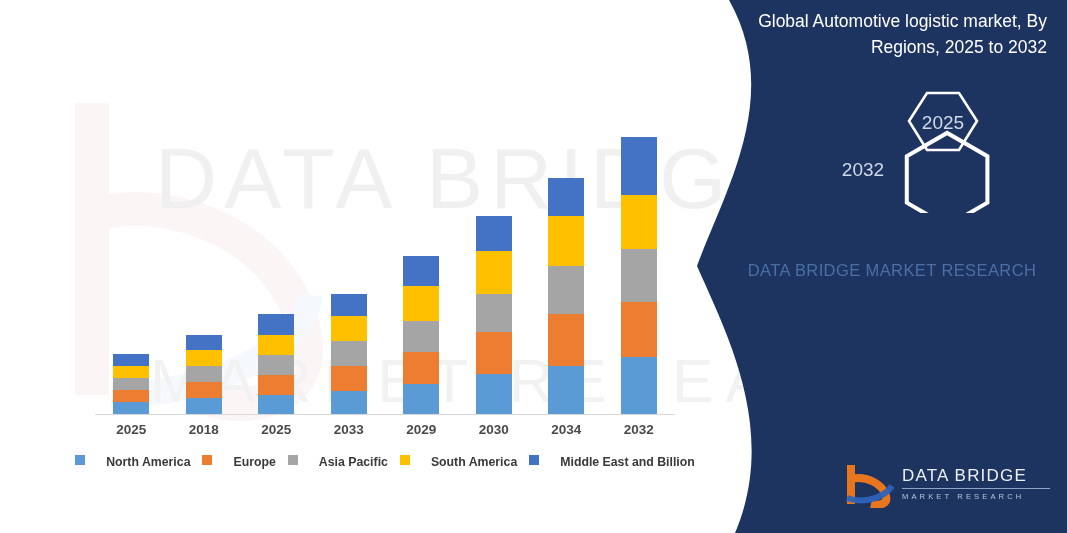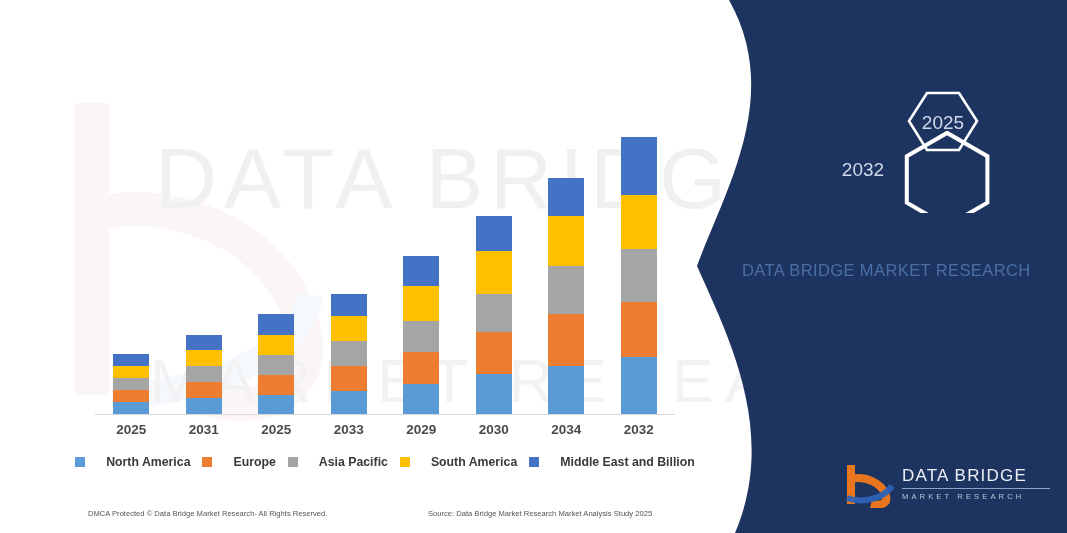--- a/index.html
+++ b/index.html
@@ -41,42 +41,42 @@
   .bar-col{flex:1 1 0;display:flex;flex-direction:column;align-items:center;justify-content:flex-end;height:100%;}
   .bar{width:36px;display:flex;flex-direction:column;justify-content:flex-end;}
   .seg{width:100%;display:block;}
 
   .xlabels{position:absolute;left:95px;top:422px;width:580px;display:flex;}
   .xlabel{flex:1 1 0;text-align:center;color:#4a4a4a;font-size:13.5px;font-weight:bold;
           font-family:"Liberation Sans", sans-serif;}
 
   .legend{position:absolute;left:95px;top:455px;width:580px;display:flex;
           align-items:center;justify-content:center;gap:12px;}
-  .leg-item{display:flex;align-items:center;gap:21px;}
+  .leg-item{display:flex;gap:21px;}
   .leg-sw{width:10px;height:10px;display:block;}
   .leg-tx{font-size:12.3px;color:#3a3a3a;font-weight:bold;white-space:nowrap;
           font-family:"Liberation Sans", sans-serif;}
 
   .footer{position:absolute;top:509px;left:0;width:720px;height:14px;}
   .foot-l{position:absolute;left:88px;top:0;font-size:7.6px;color:#555;white-space:nowrap;}
   .foot-r{position:absolute;left:428px;top:0;font-size:7.6px;color:#555;white-space:nowrap;}
 
   
   #panel{position:absolute;right:0;top:0;width:380px;height:533px;}
   #panel svg.panel-bg{position:absolute;left:0;top:0;width:380px;height:533px;display:block;}
   .panel-inner{position:absolute;left:0;top:0;width:380px;height:533px;}
 
   .panel-title{
     position:absolute;left:20px;top:8px;width:340px;text-align:right;
     color:#ffffff;font-size:17.5px;line-height:1.5;
     font-family:"Liberation Sans", sans-serif;
   }
   .hexwrap{position:absolute;left:100px;top:88px;width:280px;height:125px;}
   .dbmr-text{
-    position:absolute;left:55px;top:258px;width:300px;
+    position:absolute;left:55px;top:258px;width:300px;text-align:center;
     color:#4a6fa5;font-size:16.5px;line-height:1.55;letter-spacing:.4px;
   }
   .logo{position:absolute;left:155px;top:462px;width:210px;height:48px;}
   .logo-mark{position:absolute;left:0;top:0;width:56px;height:46px;}
   .logo-txt{position:absolute;left:60px;top:4px;width:150px;}
   .logo-main{font-size:17px;letter-spacing:1.2px;color:#eceff5;font-family:"Liberation Sans", sans-serif;}
   .logo-rule{width:148px;height:1px;background:#8fa3c4;margin:2px 0 3px 0;}
   .logo-sub{font-size:7.6px;letter-spacing:3.1px;color:#b9c4d8;font-family:"Liberation Sans", sans-serif;}
 </style>
 </head>
@@ -168,21 +168,21 @@
             <div class="seg" style="height: 55px; background: rgb(237, 125, 49);"></div>
             <div class="seg" style="height: 57px; background: rgb(91, 155, 213);"></div>
           </div>
         </div>
       </div>
     <div class="axis-line"></div>
   </div>
 
   <div class="xlabels" id="xlabels">
       <div class="xlabel">2025</div>
-      <div class="xlabel">2031</div>
+      <div class="xlabel">2018</div>
       <div class="xlabel">2025</div>
       <div class="xlabel">2033</div>
       <div class="xlabel">2029</div>
       <div class="xlabel">2030</div>
       <div class="xlabel">2034</div>
       <div class="xlabel">2032</div>
     </div>
 
   <div class="legend" id="legend">
       <div class="leg-item">
@@ -200,31 +200,28 @@
       <div class="leg-item">
         <span class="leg-sw" style="background: rgb(255, 192, 0);"></span>
         <span class="leg-tx">South America</span>
       </div>
       <div class="leg-item">
         <span class="leg-sw" style="background: rgb(68, 114, 196);"></span>
         <span class="leg-tx">Middle East and Billion</span>
       </div>
     </div>
 
-  <div class="footer">
-    <div class="foot-l">DMCA Protected © Data Bridge Market Research- All Rights Reserved.</div>
-    <div class="foot-r">Source: Data Bridge Market Research Market Analysis Study 2025</div>
-  </div>
 
   <div id="panel">
     <svg class="panel-bg" viewBox="0 0 380 533" preserveAspectRatio="none" aria-hidden="true">
       <path d="M42 0 L380 0 L380 533 L48 533 C92 430 38 330 10 266 C38 190 96 96 42 0 Z" fill="#1E3460"></path>
     </svg>
 
     <div class="panel-inner">
+      <div class="panel-title">Global Automotive logistic market, By Regions, 2025 to 2032</div>
 
       <div class="hexwrap">
         <svg viewBox="0 0 280 125" width="280" height="125" aria-hidden="true">
           <polygon points="90,48 116,33 142,48 142,78 116,93 90,78" transform="translate(-60,0) scale(1.55) translate(26,-4)" fill="none" stroke="#ffffff" stroke-width="2.6"></polygon>
           <text x="76" y="88" text-anchor="middle" fill="#cfd9ea" font-size="19" font-family="Liberation Sans, sans-serif">2032</text>
 
           <polygon points="140,5 172,5 190,33 172,62 140,62 122,33" fill="none" stroke="#ffffff" stroke-width="2.6"></polygon>
           <text x="156" y="41" text-anchor="middle" fill="#cfd9ea" font-size="19" font-family="Liberation Sans, sans-serif">2025</text>
         </svg>
       </div>

